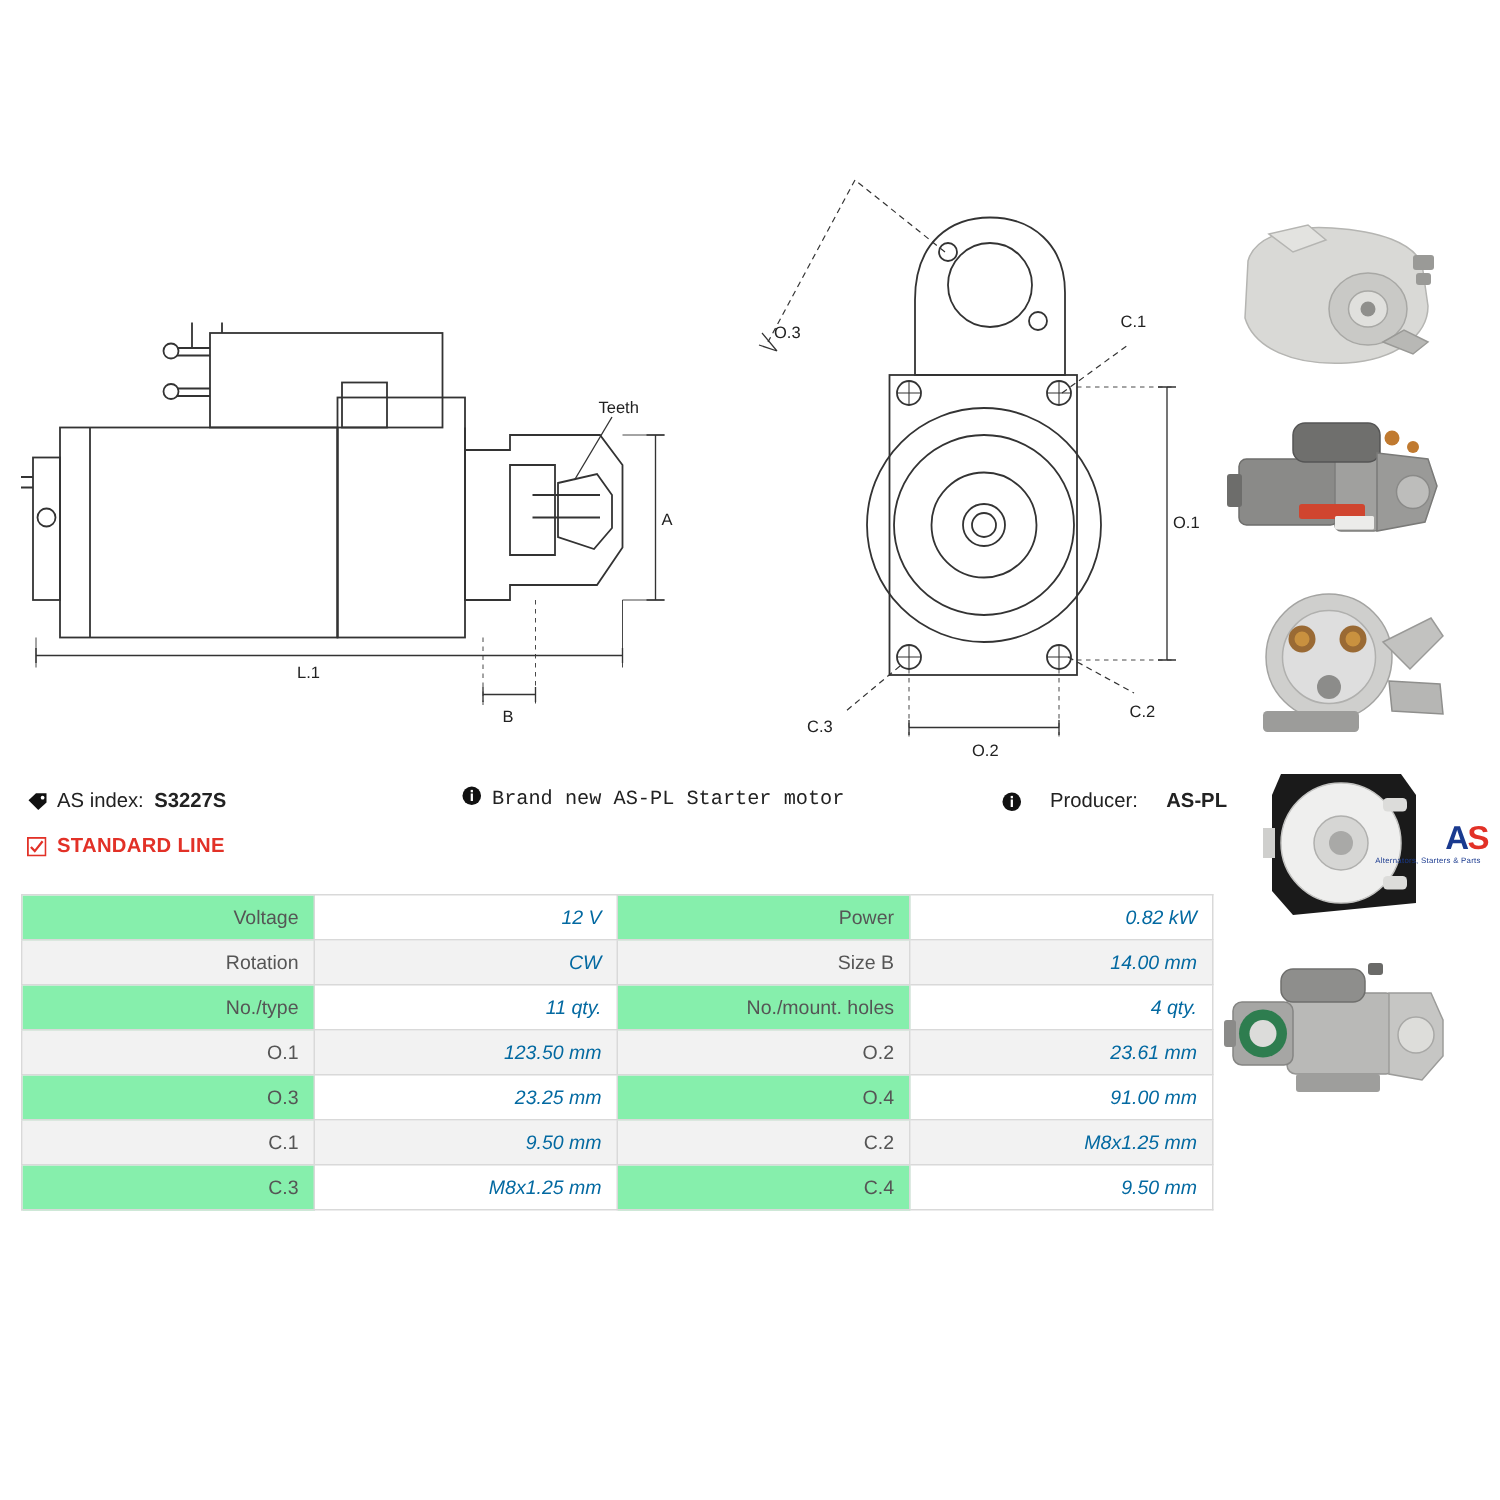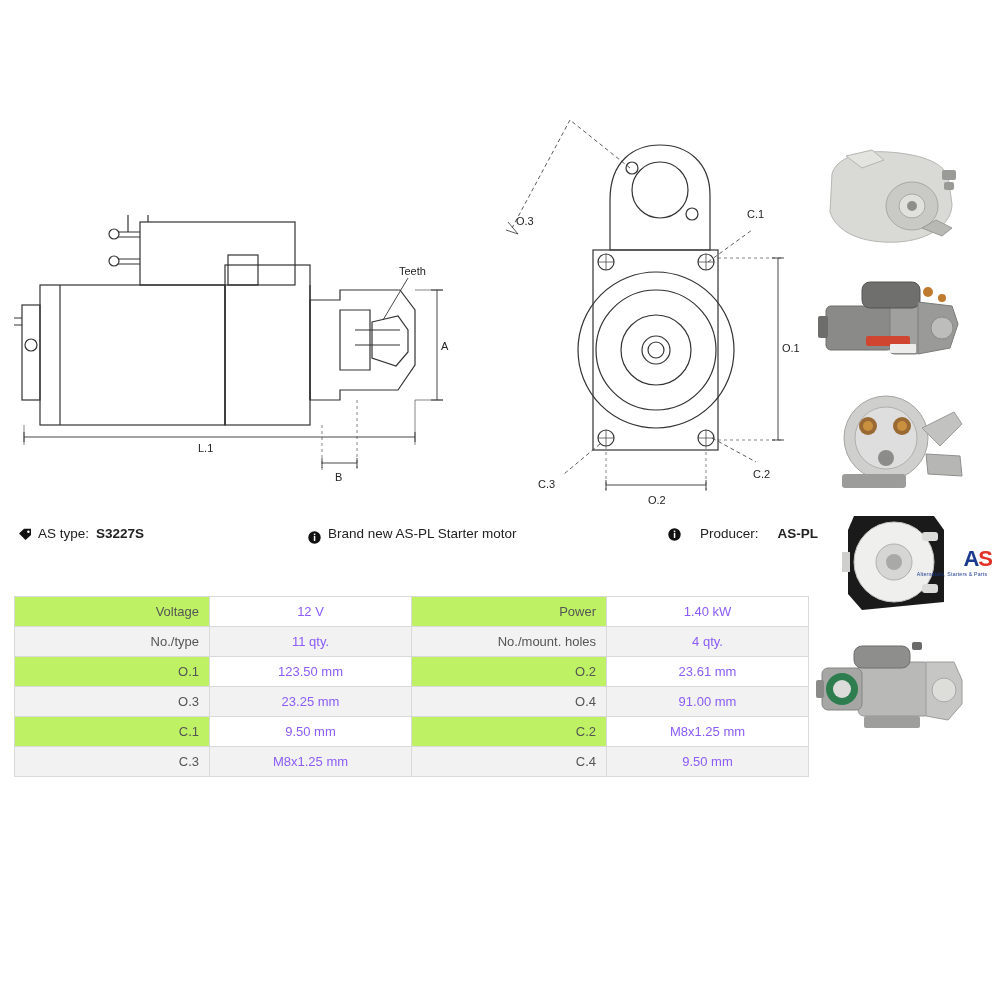--- a/index.html
+++ b/index.html
@@ -43,21 +43,21 @@
     width: 800px;
   }
   .info-row {
     display: flex;
     align-items: flex-start;
     font-size: 13.5px;
     line-height: 20px;
     margin-bottom: 10px;
   }
   .info-col-1 { width: 290px; display: flex; align-items: center; gap: 7px; }
-  .info-col-2 { width: 360px; display: flex; align-items: flex-end; gap: 7px; }
+  .info-col-2 { width: 360px; display: flex; align-items: flex-start; gap: 7px; font-family: Liberation Mono, monospace; }
   .info-col-3 { width: 150px; display: flex; align-items: center; gap: 7px; justify-content: space-between;}
   .bold { font-weight: bold; }
   .std-line {
     color: #e23127;
     font-weight: bold;
     font-size: 13.5px;
     letter-spacing: 0.2px;
     display: flex; align-items: center; gap: 7px;
   }
   .icon-sq {
@@ -102,27 +102,28 @@
   .spec-table td {
     border: 1px solid #d9d9d9;
     padding: 7px 10px;
     height: 29px;
     vertical-align: middle;
   }
   .lbl {
     width: 195px;
     text-align: right;
     color: #555;
-    background: #bef264;
+    background: #86efac;
   }
   .val {
     width: 202px;
-    text-align: center;
-    color: #8b5cf6;
+    text-align: right;
+    color: #0369a1;
     background: #ffffff;
+    font-style: italic;
   }
   .spec-table tr:nth-child(even) td { background: #f2f2f2; }
   .spec-table tr:nth-child(even) td.lbl { background: #f2f2f2; }
 
   
   svg { display: block; }
   .dim-txt { font-family: "Liberation Sans", sans-serif; font-size: 11px; fill: #222; }
 </style>
 </head>
 <body>
@@ -327,21 +328,21 @@
   <div class="info">
 
     <div class="info-row">
       <div class="info-col-1">
         <span class="icon-sq">
           <svg width="14" height="13" viewBox="0 0 14 13">
               <path d="M1 5.5 L6 0.8 L13 0.8 L13 7 L7.5 12 Z" fill="#111"></path>
               <circle cx="10.4" cy="3.8" r="1.25" fill="#fff"></circle>
             </svg>
         </span>
-        <span>AS type:</span>
+        <span>AS index:</span>
         <span class="bold">S3227S</span>
       </div>
       <div class="info-col-2">
         <span class="icon-sq">
           <svg width="13" height="13" viewBox="0 0 13 13">
               <circle cx="6.5" cy="6.5" r="6.2" fill="#111"></circle>
               <rect x="5.8" y="5" width="1.5" height="5" fill="#fff"></rect>
               <rect x="5.8" y="2.6" width="1.5" height="1.6" fill="#fff"></rect>
             </svg>
         </span>
@@ -354,36 +355,51 @@
               <rect x="5.8" y="5" width="1.5" height="5" fill="#fff"></rect>
               <rect x="5.8" y="2.6" width="1.5" height="1.6" fill="#fff"></rect>
             </svg>
         </span>
         <span>Producer:</span>
         <span class="bold">AS-PL</span>
       </div>
     </div>
 
     <div class="info-row">
+      <div class="info-col-1">
+        <span class="icon-sq">
+          <svg width="13" height="13" viewBox="0 0 13 13">
+              <rect x="0.6" y="0.6" width="11.8" height="11.8" fill="none" stroke="#e23127" stroke-width="1.2"></rect>
+              <path d="M2.6 6.6 L5.2 9.4 L10.4 2.8" fill="none" stroke="#e23127" stroke-width="1.5"></path>
+            </svg>
+        </span>
+        <span class="std-line">STANDARD LINE</span>
+      </div>
       <div class="info-col-3"></div>
     </div>
   </div>
 
   <div class="aspl-logo">
     <div class="aspl-mark">A<span class="s">S</span></div>
     <div class="aspl-sub">Alternators, Starters &amp; Parts</div>
   </div>
 
   <table class="spec-table">
     <tbody>
       <tr>
         <td class="lbl">Voltage</td>
         <td class="val">12 V</td>
         <td class="lbl">Power</td>
-        <td class="val">1.40 kW</td>
+        <td class="val">0.82 kW</td>
+      </tr>
+      <tr>
+        <td class="lbl">Rotation</td>
+        <td class="val">CW</td>
+        <td class="lbl">Size B</td>
+        <td class="val">14.00 mm</td>
       </tr>
       <tr>
         <td class="lbl">No./type</td>
         <td class="val">11 qty.</td>
         <td class="lbl">No./mount. holes</td>
         <td class="val">4 qty.</td>
       </tr>
       <tr>
         <td class="lbl">O.1</td>
         <td class="val">123.50 mm</td>

